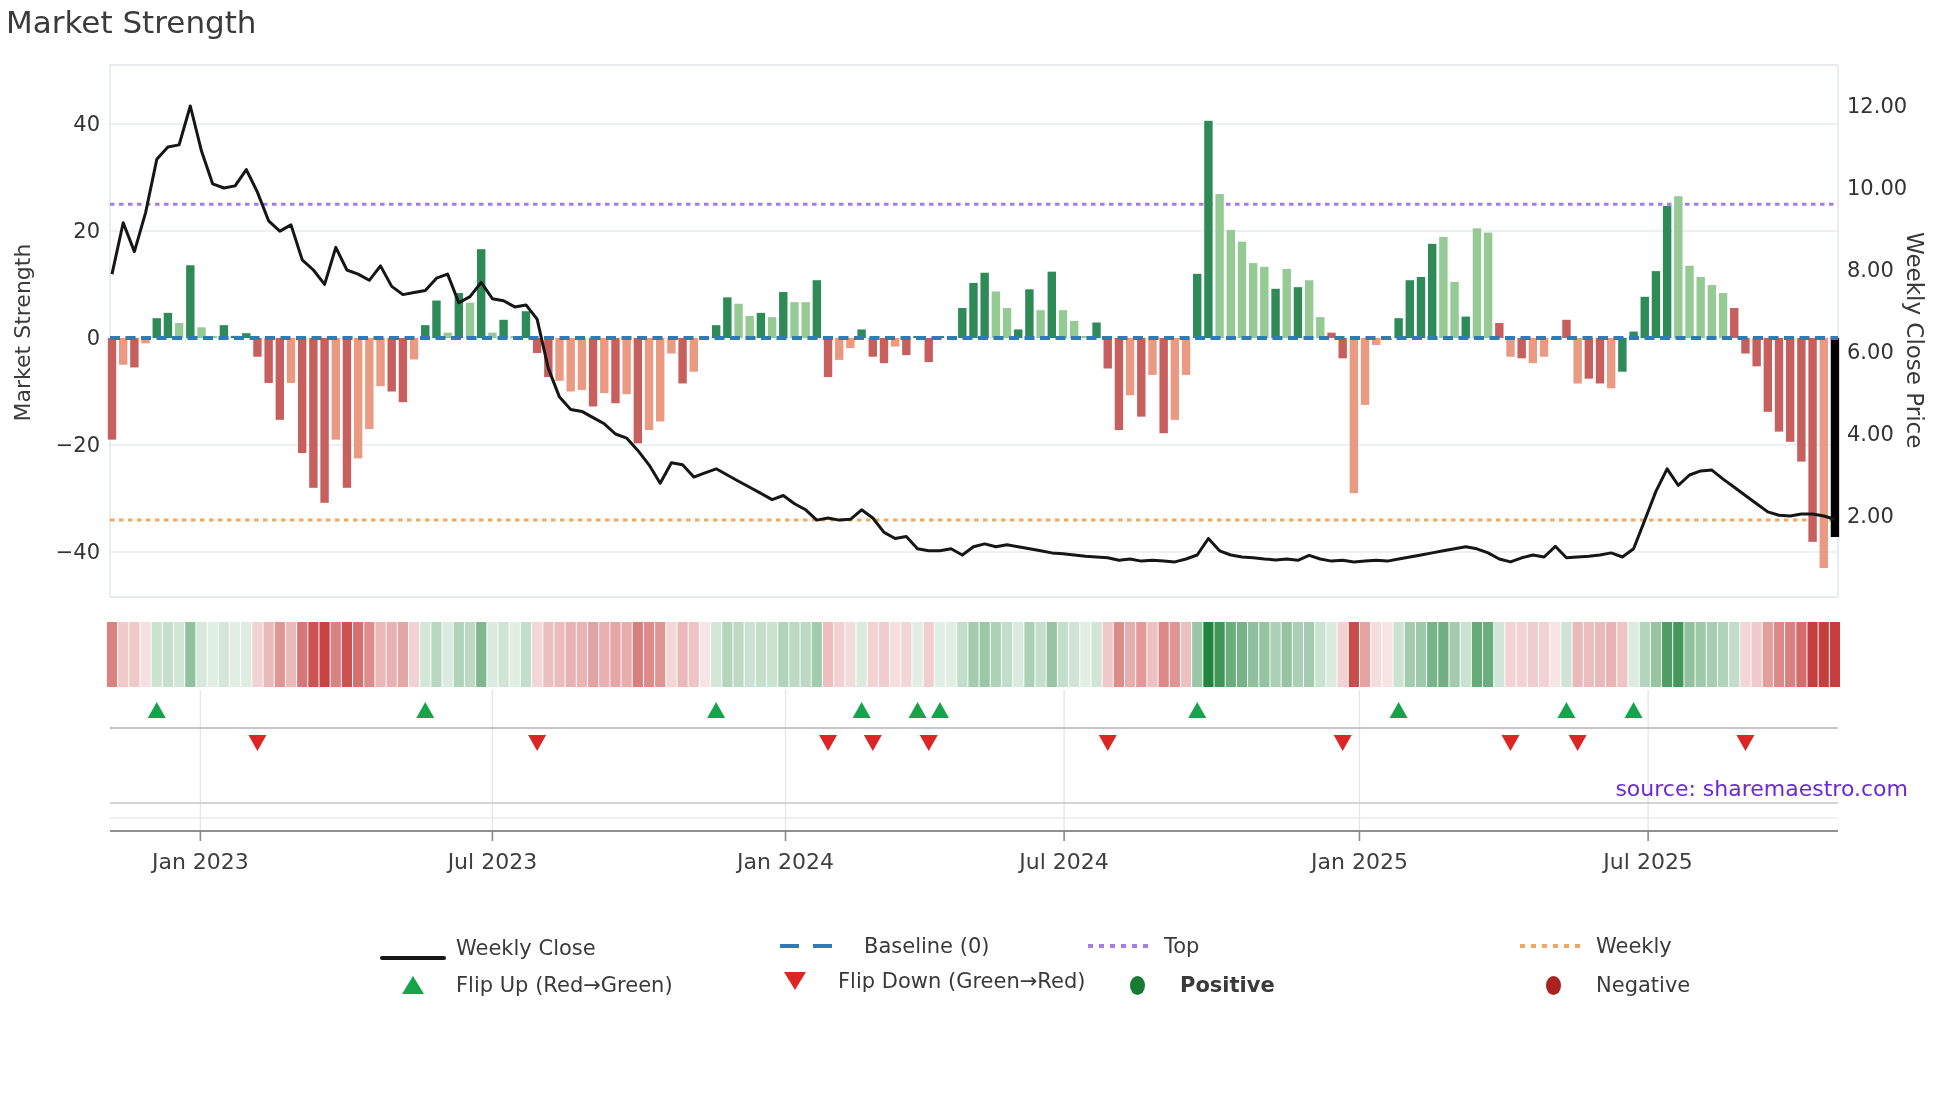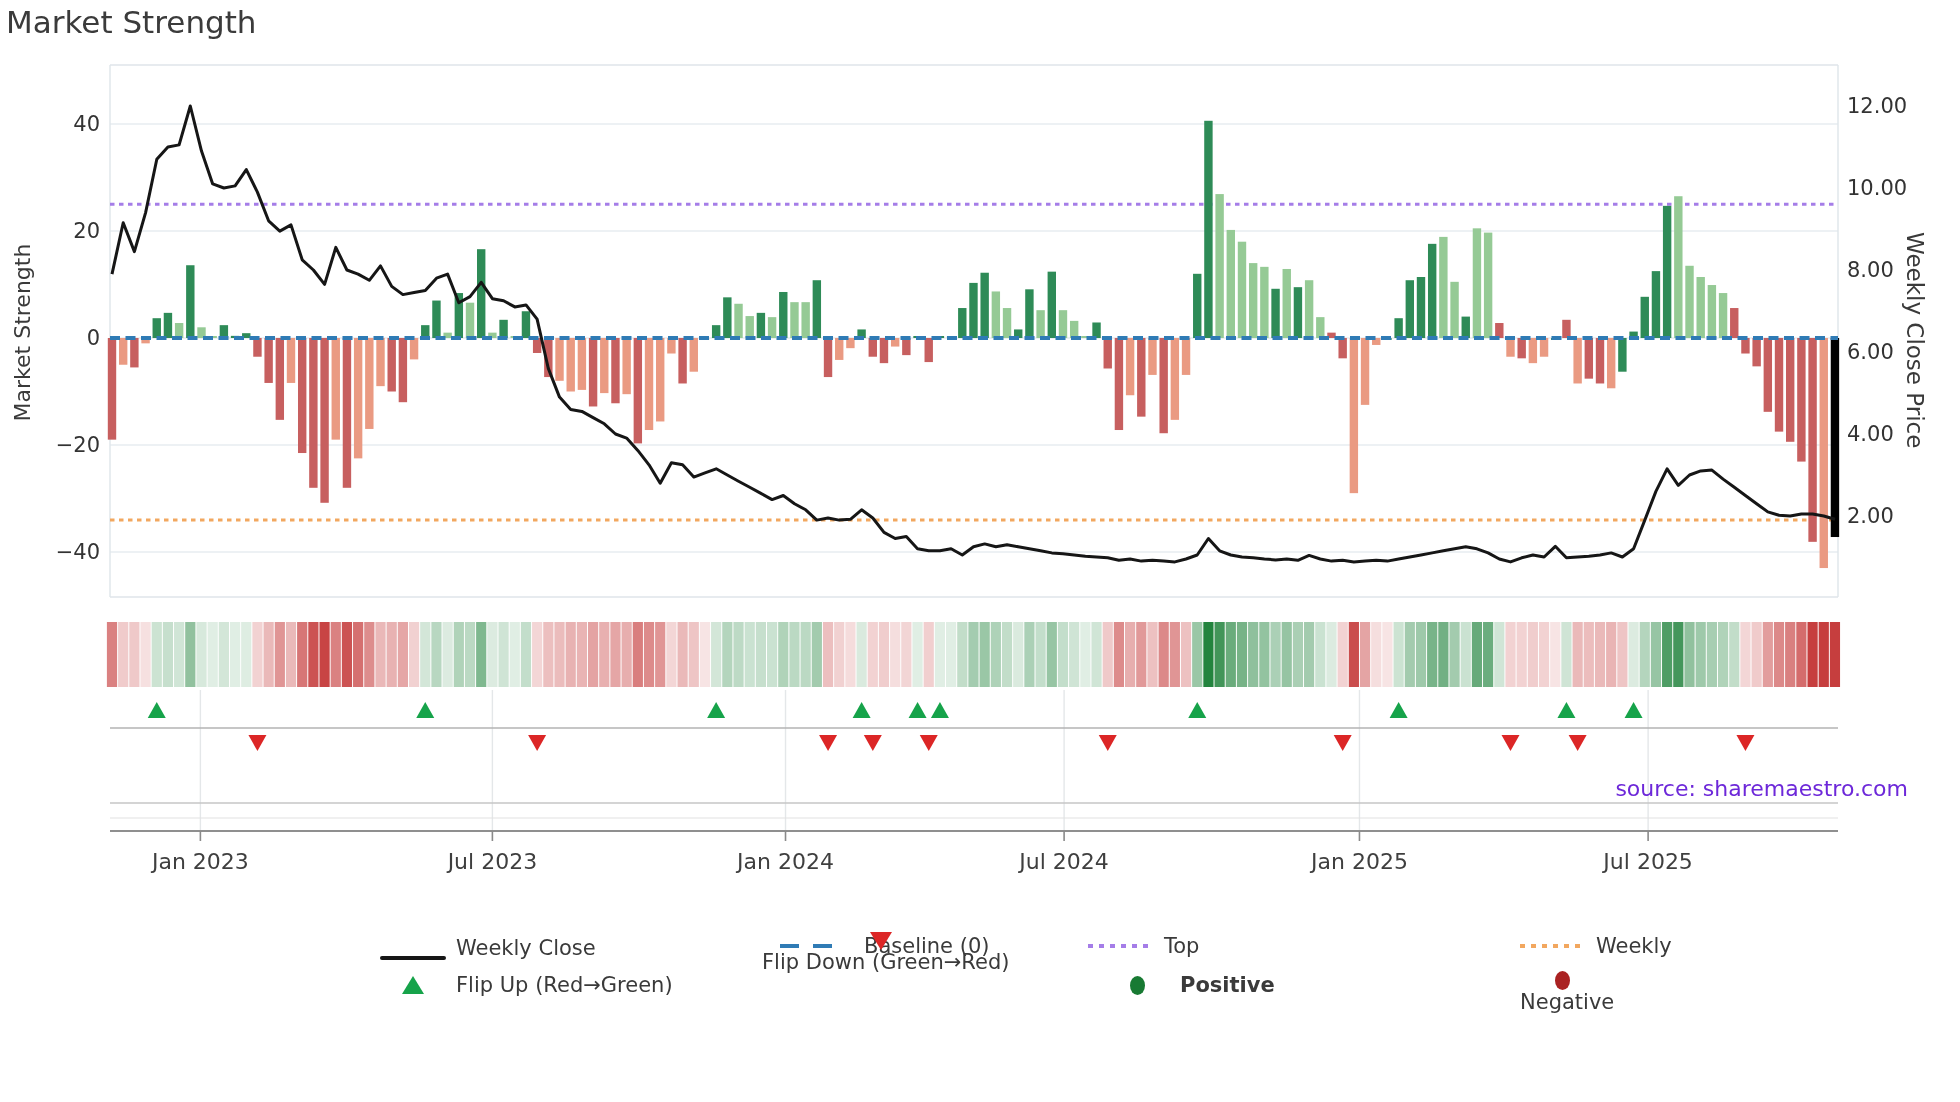--- a/index.html
+++ b/index.html
@@ -435,32 +435,32 @@
           <span class="sw-doto"></span>
         </span>
         <span class="lg-label">Weekly</span>
       </div>
       <div class="lg-item" style="left: 380px; top: 971px;">
         <span class="lg-swatch">
           <span class="sw-triup"></span>
         </span>
         <span class="lg-label">Flip Up (Red→Green)</span>
       </div>
-      <div class="lg-item" style="left: 762px; top: 932px; flex-direction: column;">
+      <div class="lg-item" style="left: 762px; top: 967px;">
         <span class="lg-swatch">
           <span class="sw-tridn"></span>
         </span>
         <span class="lg-label">Flip Down (Green→Red)</span>
       </div>
       <div class="lg-item" style="left: 1104px; top: 971px; font-weight: bold;">
         <span class="lg-swatch">
           <span class="sw-cirg"></span>
         </span>
         <span class="lg-label">Positive</span>
       </div>
-      <div class="lg-item" style="left: 1520px; top: 971px; flex-direction: column;">
+      <div class="lg-item" style="left: 1520px; top: 971px;">
         <span class="lg-swatch">
           <span class="sw-cirr"></span>
         </span>
         <span class="lg-label">Negative</span>
       </div>
     </div>
 </div>
 
 </body></html>

